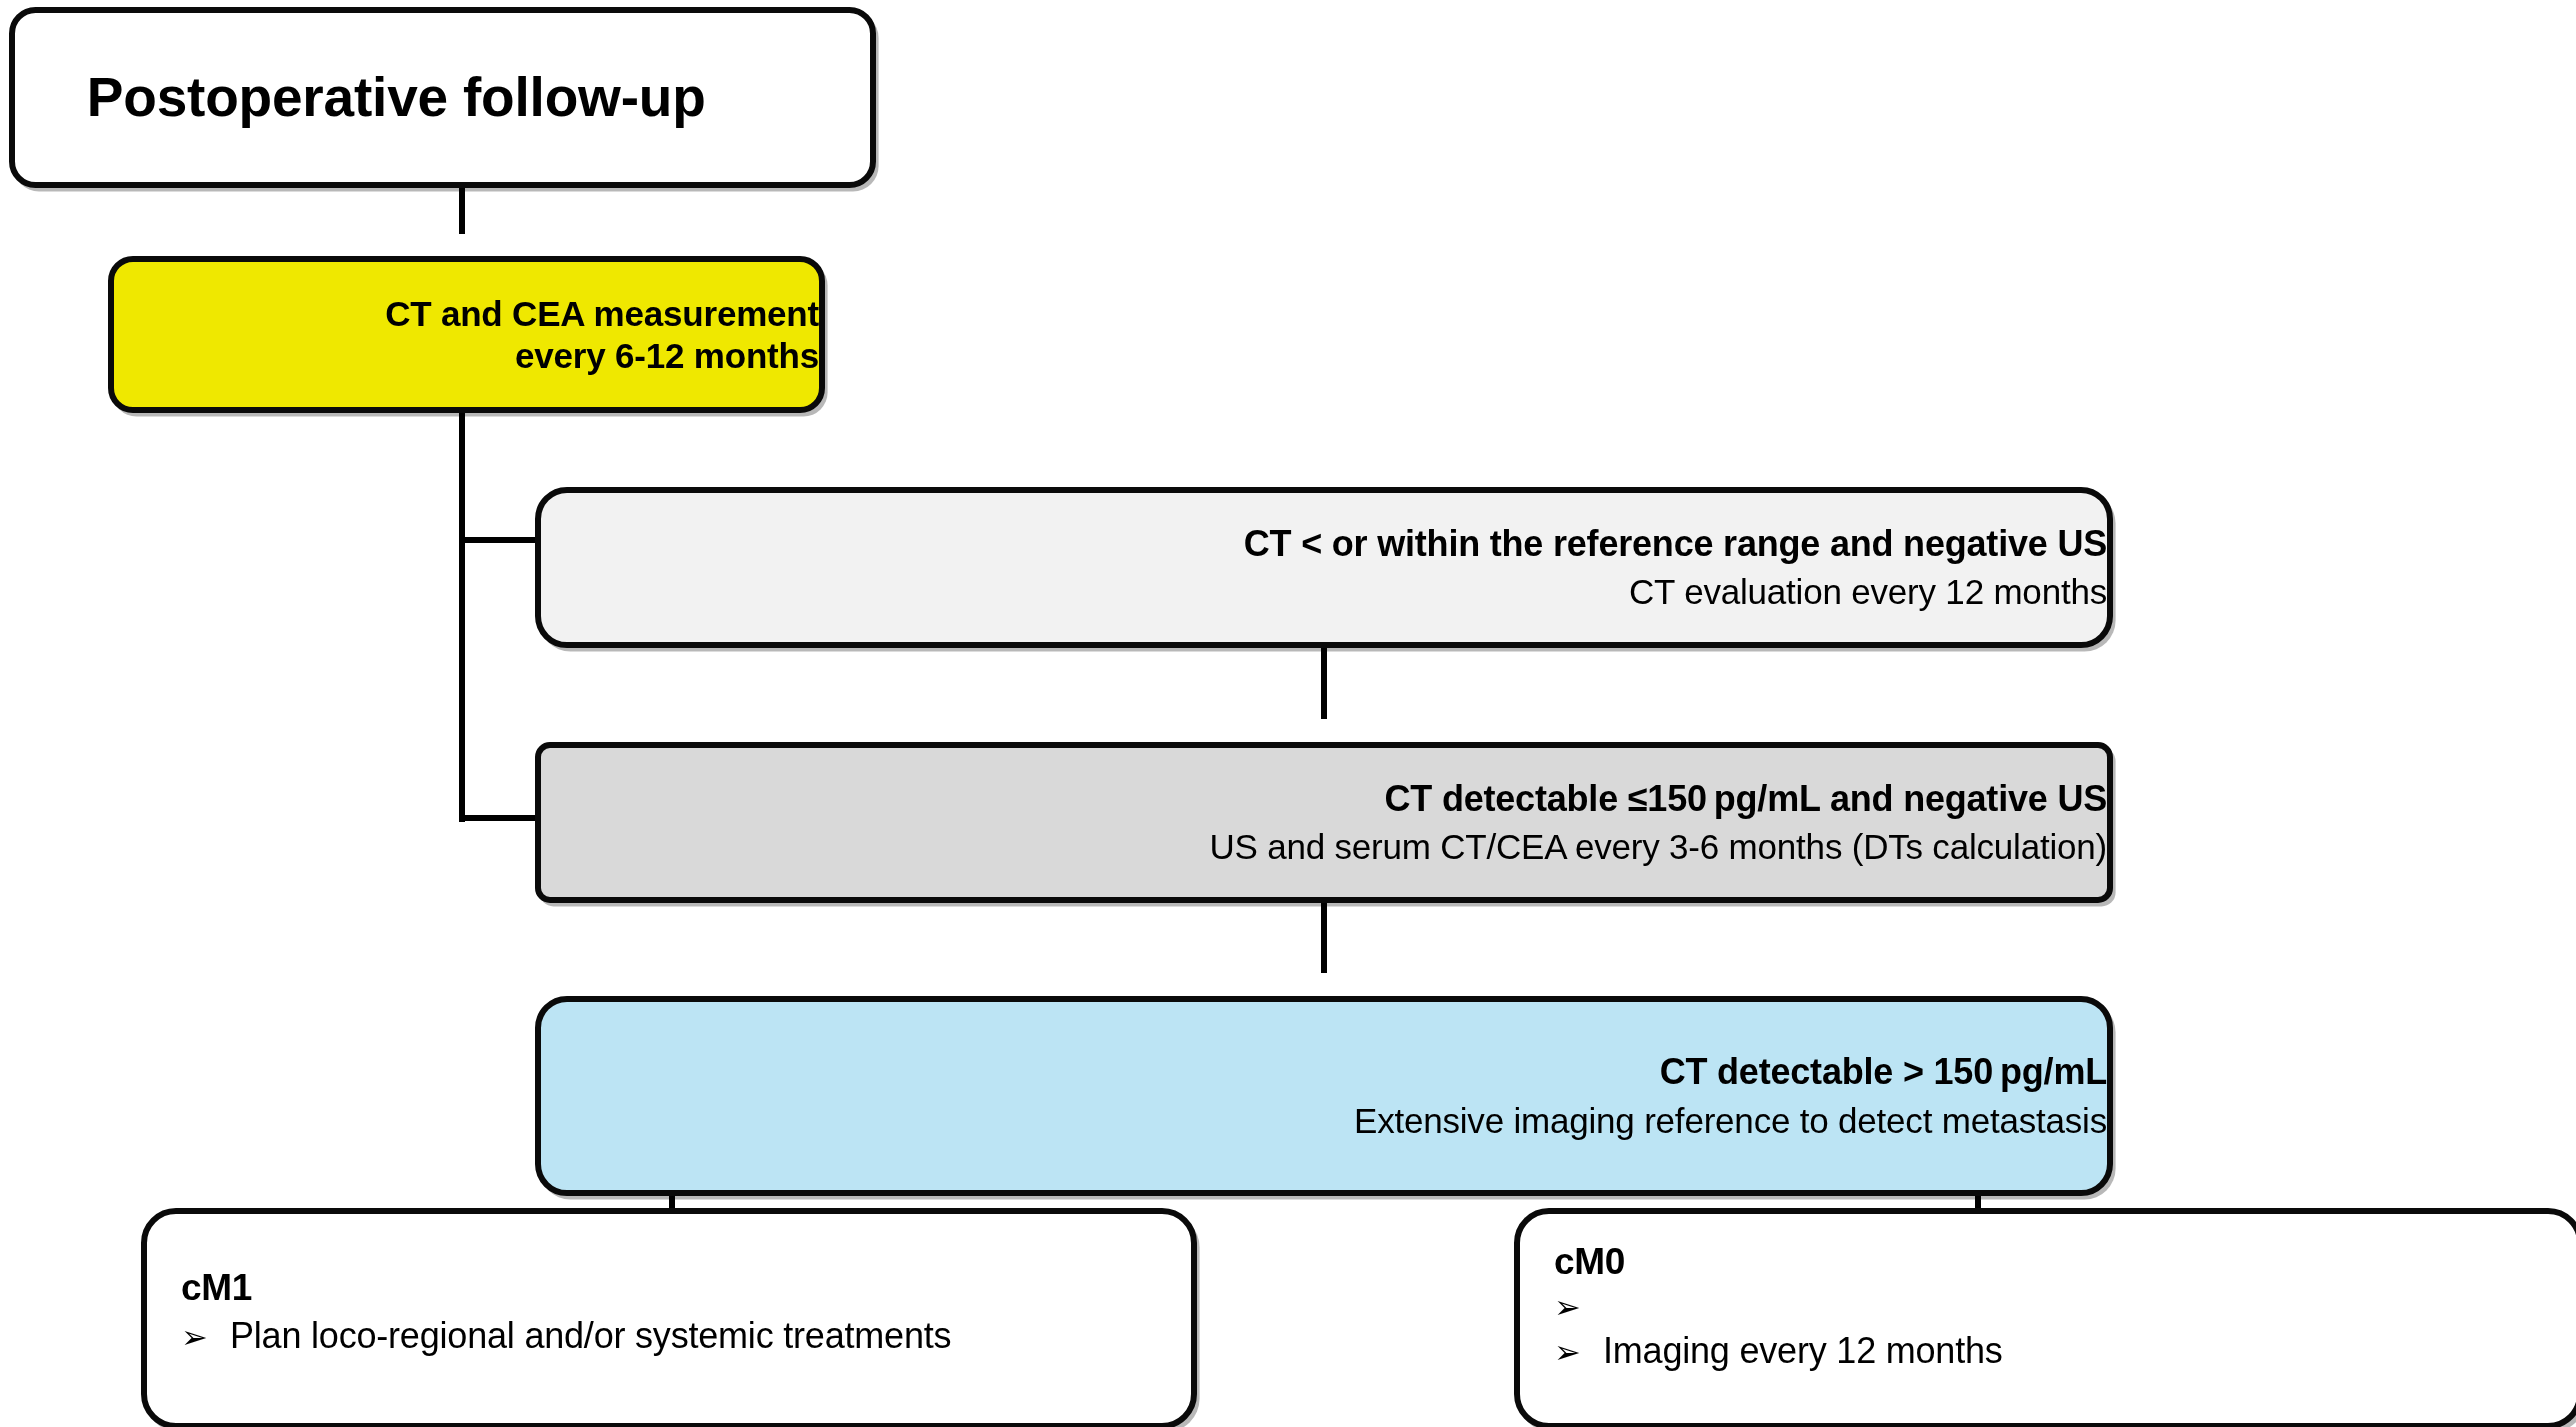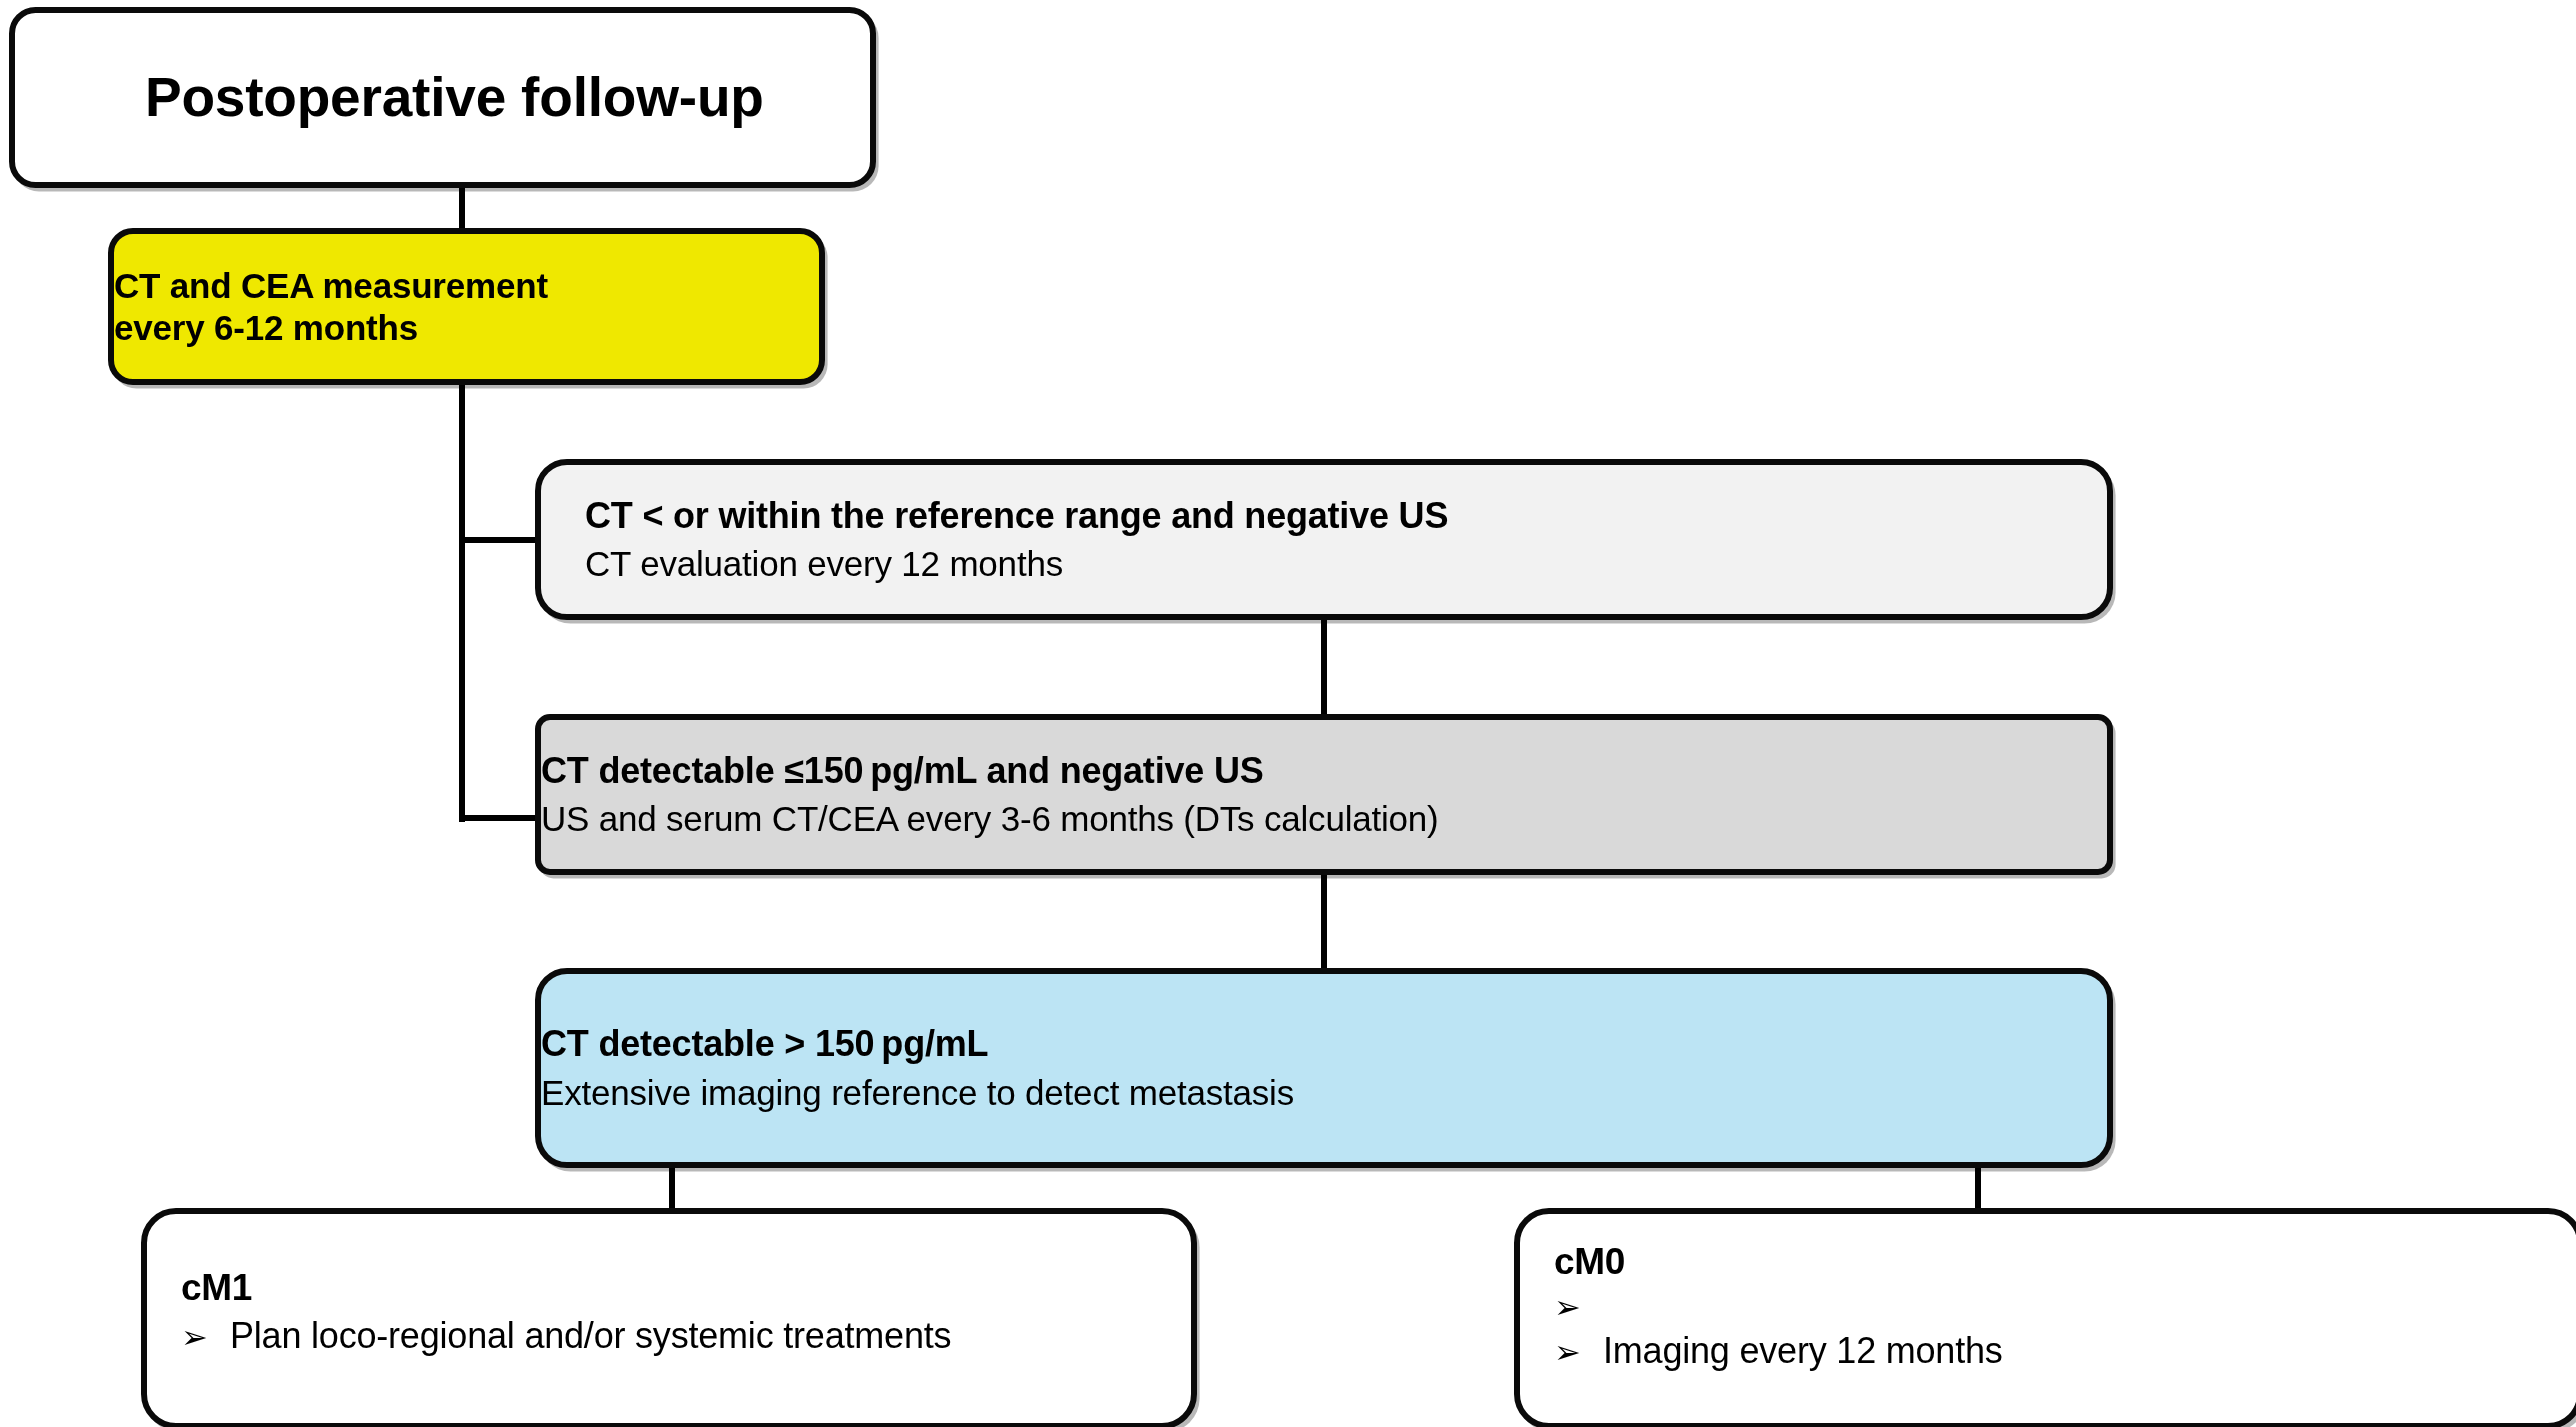--- a/index.html
+++ b/index.html
@@ -31,39 +31,39 @@
     box-sizing: border-box;
     border: 6.2px solid #0a0a0a;
     border-radius: 30px;
     background: #ffffff;
     display: flex;
     flex-direction: column;
     justify-content: center;
     z-index: 3;
     box-shadow: 3.5px 4.4px 0 -0.9px rgba(0,0,0,0.28);
   }
-  .node.center { align-items: flex-start; text-align: center; }
+  .node.center { align-items: flex-end; text-align: center; margin-top: 28px; }
 
   .node-title {
     font-weight: bold;
     line-height: 1.18;
     letter-spacing: -0.2px;
   }
   .node-sub {
     font-weight: normal;
     line-height: 1.18;
     letter-spacing: -0.2px;
   }
 
   
   #node-postop {
     left: 8.8px; top: 7px; width: 867px; height: 181px;
     border-radius: 26.5px;
   }
-  #node-postop .node-title { font-size: 55px; padding-left: 24px; text-align: center; }
+  #node-postop .node-title { font-size: 55px; padding-left: 72px; }
 
   #node-ctcea {
     left: 108px; top: 228px; width: 717px; height: 157px;
     background: #EFE800;
     border-radius: 25px;
   }
   #node-ctcea .node-title { font-size: 35px; }
 
   #node-ref {
     left: 535px; top: 459px; width: 1578px; height: 161px;

